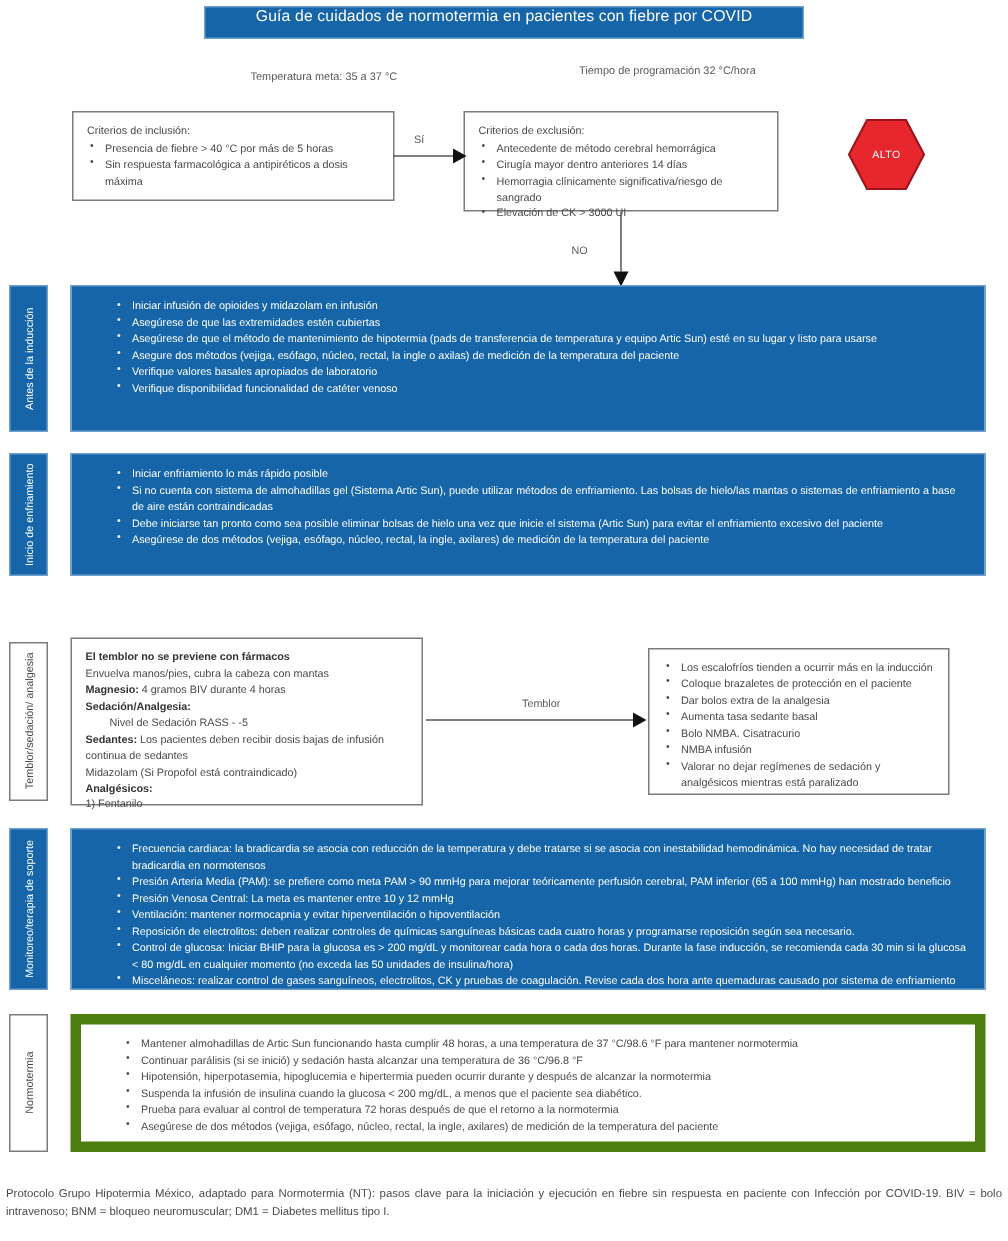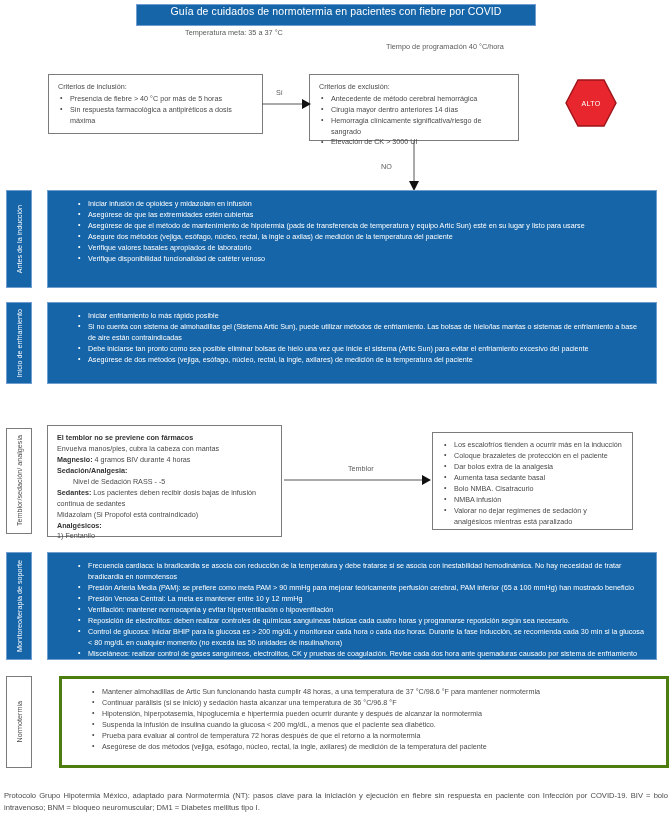--- a/index.html
+++ b/index.html
@@ -36,21 +36,21 @@
     white-space: nowrap;
   }
 
   
   .meta-label {
     position: absolute;
     font-size: 7.3px;
     color: #5a5a5a;
     white-space: nowrap;
   }
-  .meta-temp { left: 167px; top: 28px; margin-left: 18px; }
+  .meta-temp { left: 167px; top: 46px; }
   .meta-prog { left: 386px; top: 42px; }
 
   
   .wbox {
     position: absolute;
     background: #ffffff;
     border: 1px solid #7b7b7b;
     box-sizing: border-box;
   }
   .wbox .bx-inner {
@@ -165,22 +165,21 @@
     left: 47px;
     width: 610px;
     box-sizing: border-box;
   }
   .section-body.blue {
     background: #1565a8;
     border: 1px solid #6f9fd0;
   }
   .section-body.white {
     background: #ffffff;
-    border: 3px solid #4d7c0f;
-    margin-left: 12px;
+    border: 7px solid #4d7c0f;
   }
   .section-body .sb-inner { padding: 8px 10px 8px 28px; }
   .section-body.blue ul.bullets > li,
   .section-body.blue ul.bullets > li::before { color: #ffffff; }
 
   
   #row-induccion .side-tab   { top: 190px; height: 98px; }
   #row-induccion .section-body { top: 190px; height: 98px; }
 
   #row-enfriamiento .side-tab   { top: 302px; height: 82px; }
@@ -207,21 +206,21 @@
   }
 </style>
 </head>
 <body>
 
 <div class="title-banner">
   <span class="title-text">Guía de cuidados de normotermia en pacientes con fiebre por COVID</span>
 </div>
 
 <div class="meta-label meta-temp">Temperatura meta: 35 a 37 °C</div>
-<div class="meta-label meta-prog">Tiempo de programación 40 °C/hora</div>
+<div class="meta-label meta-prog">Tiempo de programación 32 °C/hora</div>
 
 <div class="wbox" id="box-inclusion">
   <div class="bx-inner">
     <p class="bx-title">Criterios de inclusión:</p>
     <ul class="bullets">
       <li>Presencia de fiebre &gt; 40 °C por más de 5 horas</li>
       <li>Sin respuesta farmacológica a antipiréticos a dosis máxima</li>
     </ul>
   </div>
 </div>

